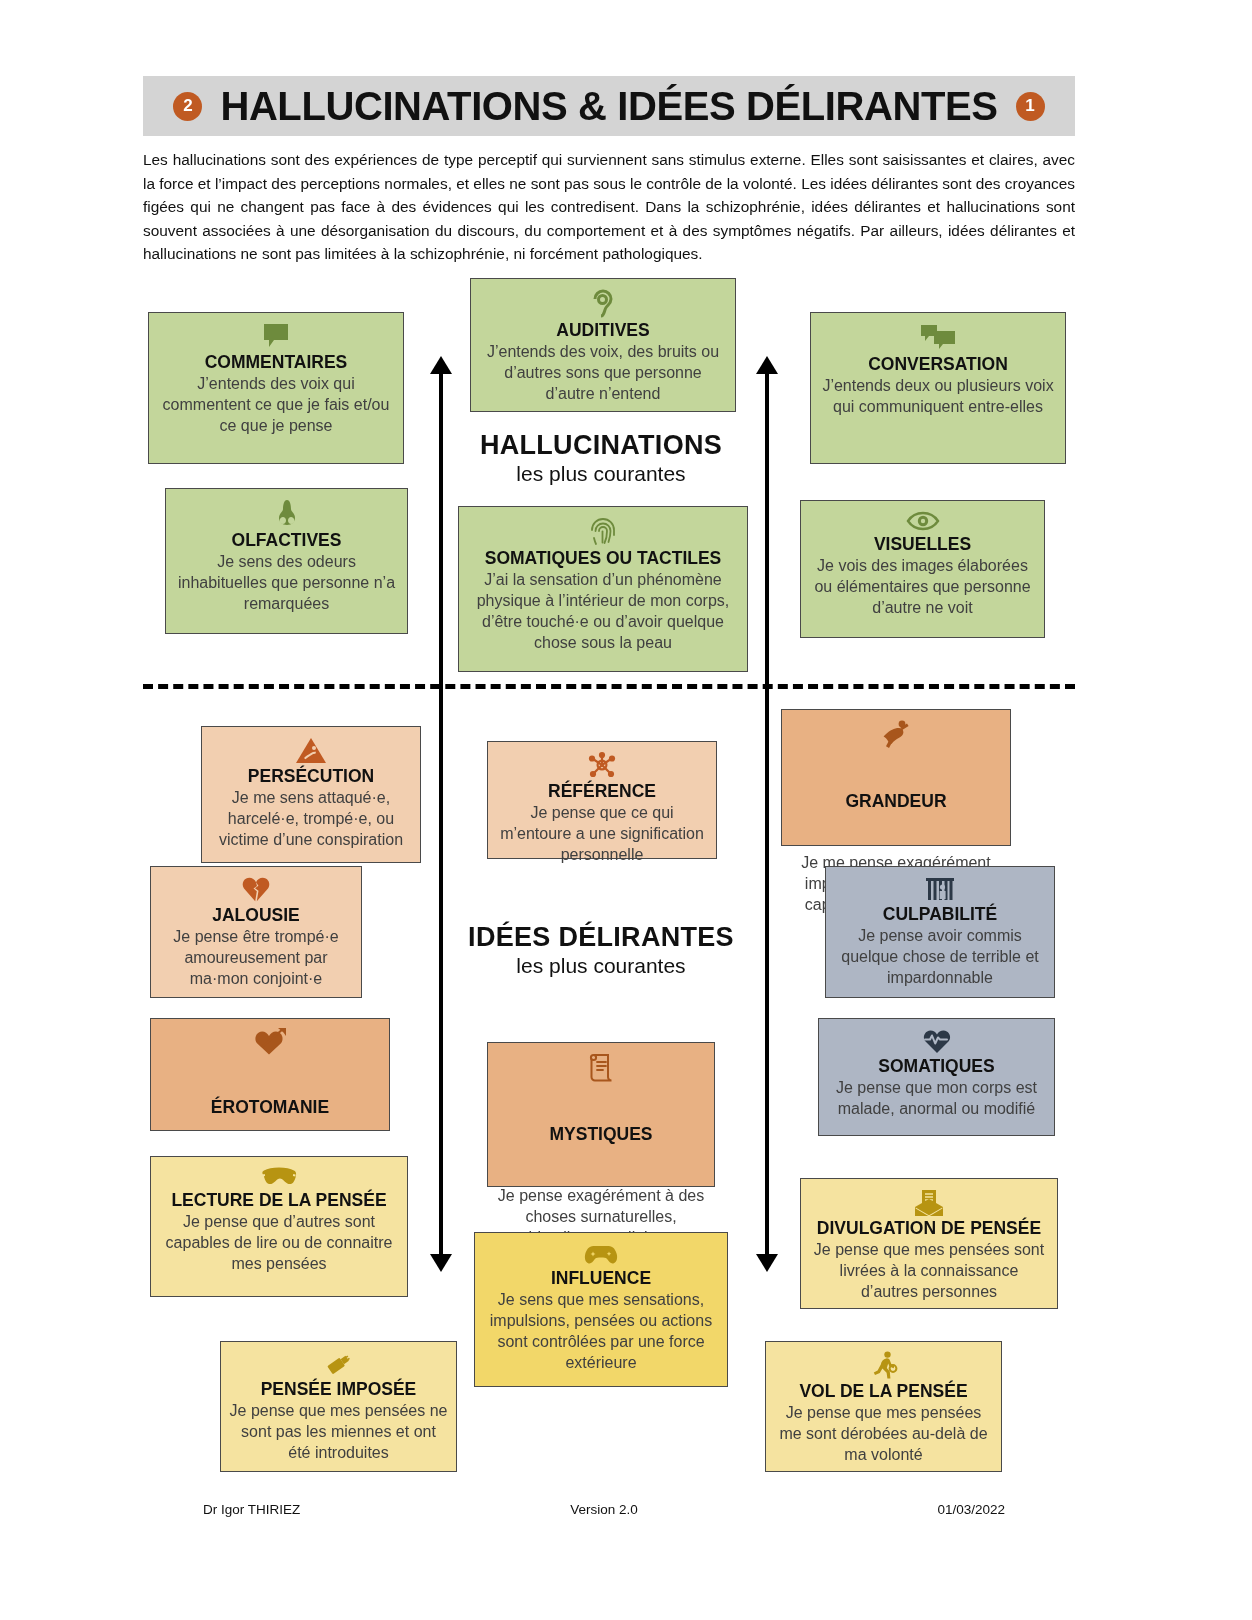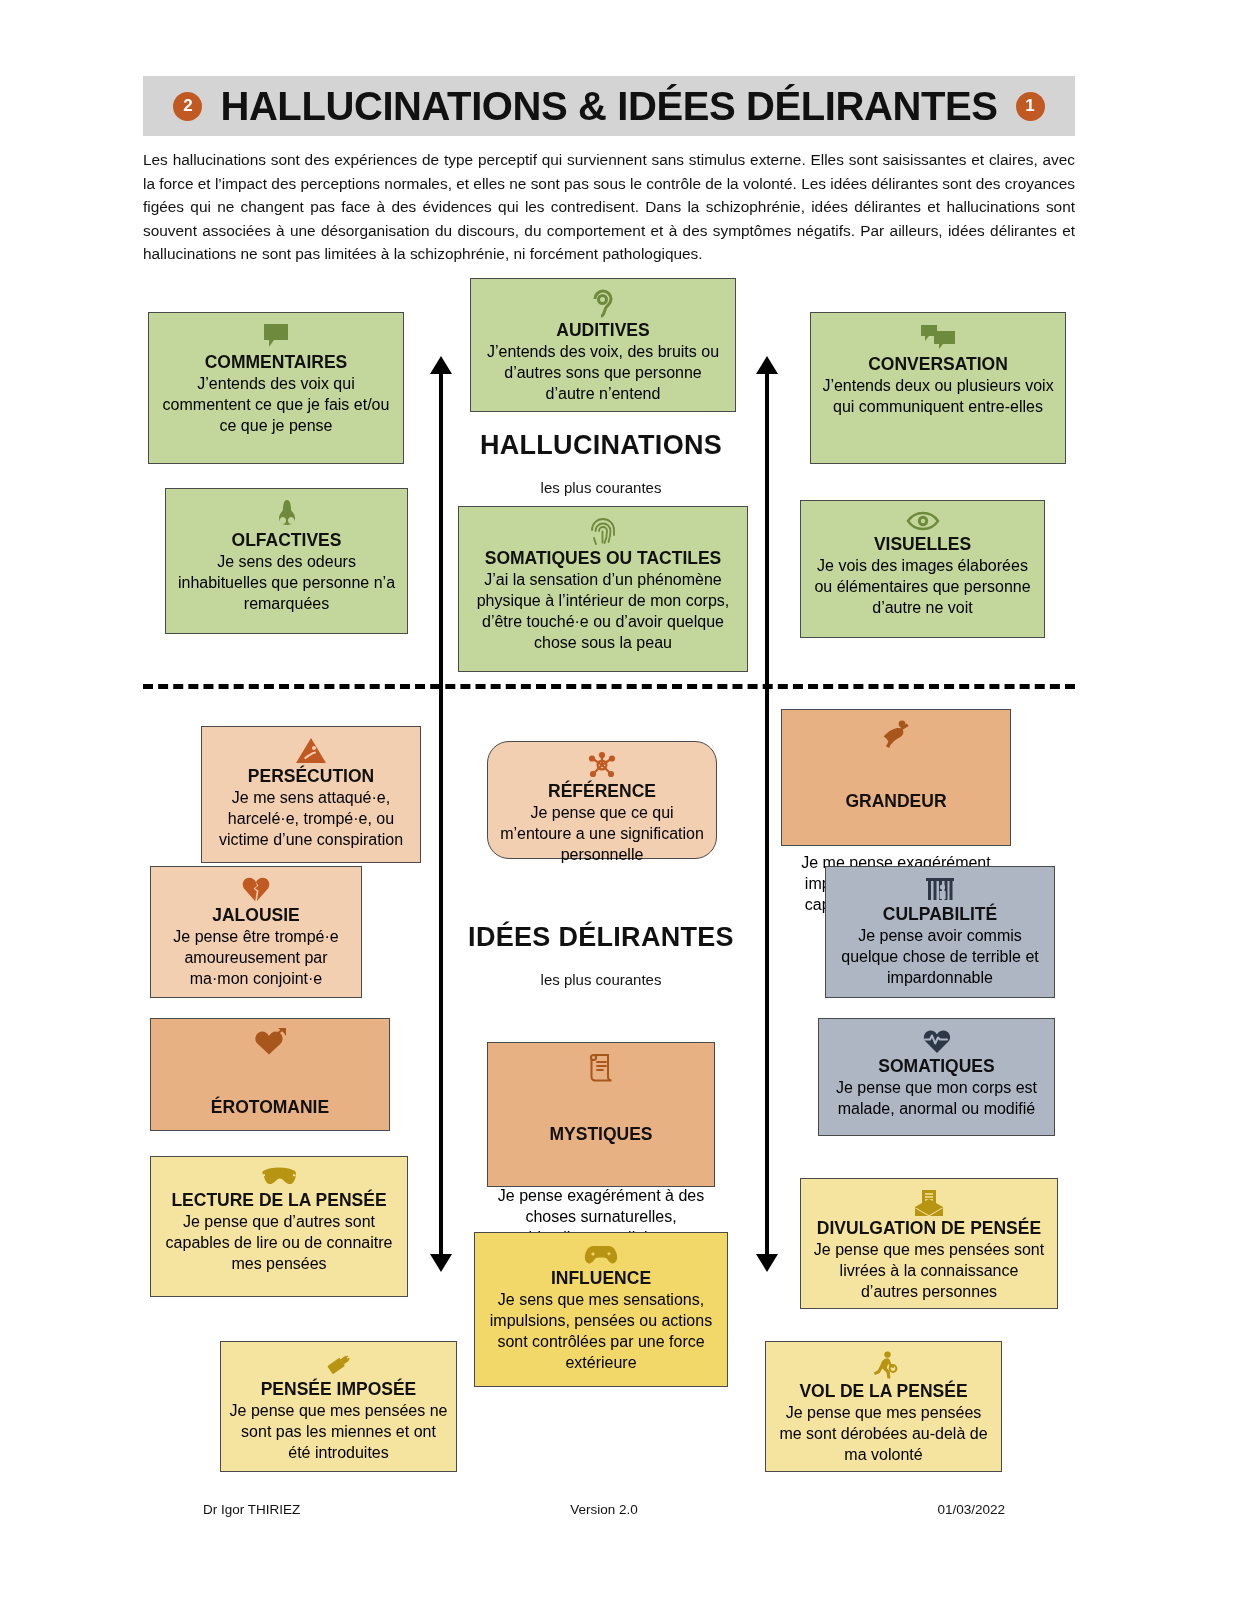--- a/index.html
+++ b/index.html
@@ -73,22 +73,22 @@
     position: absolute;
     text-align: center;
     width: 320px;
   }
   .center-label .big {
     font-size: 27px;
     font-weight: bold;
     letter-spacing: 0.3px;
   }
   .center-label .small {
-    font-size: 15px;
-    margin-top: 18px;
+    font-size: 21px;
+    margin-top: 1px;
   }
   #hallu-label { left: 441px; top: 430px; }
   #delire-label { left: 441px; top: 922px; }
 
   
   .arrow-line {
     position: absolute;
     width: 4px;
     background: #000000;
   }
@@ -135,21 +135,21 @@
   .card .ttl {
     font-size: 17.5px;
     font-weight: bold;
     line-height: 1.22;
     margin-bottom: 1px;
     color: #111111;
   }
   .card .txt {
     font-size: 16px;
     line-height: 1.3;
-    color: #000000;
+    color: #404040;
   }
 
   
   .c-green  { background: #c3d69b; }
   .c-peach  { background: #f2cfb0; }
   .c-orange { background: #e8b183; gap: 40px; }
   .c-gray   { background: #aeb6c4; }
   .c-yellow { background: #f5e3a0; }
   .c-gold   { background: #f2d769; }
 
@@ -278,21 +278,21 @@
       <svg width="32" height="28" viewBox="0 0 32 28">
         <path fill="#c05a22" d="M16 2 31 27H1z"></path>
         <circle cx="19" cy="12" r="2" fill="#f2cfb0"></circle>
         <path fill="#f2cfb0" d="M9 22c2-2 4.5-3.5 7-5 1.6-1 3.4-1.6 5-1.2l-.6 2c-1.3-.2-2.6.4-3.8 1.1-2.2 1.3-4.3 2.6-6.2 4.4z"></path>
       </svg>
     </div>
     <div class="ttl">PERSÉCUTION</div>
     <div class="txt">Je me sens attaqué·e, harcelé·e, trompé·e, ou victime d’une conspiration</div>
   </div>
 
-  <div class="card c-peach" style="left:487px; top:741px; width:230px; height:118px;border-radius:22px;">
+  <div class="card c-peach" style="left:487px; top:741px; width:230px; height:118px;">
     <div class="ico">
       <svg width="30" height="28" viewBox="0 0 30 28">
         <g stroke="#c05a22" stroke-width="2.2">
           <path d="M15 14 15 4M15 14 6 8M15 14 24 8M15 14 7 22M15 14 23 22"></path>
         </g>
         <circle cx="15" cy="4" r="3.1" fill="#c05a22"></circle>
         <circle cx="5" cy="7.5" r="3.1" fill="#c05a22"></circle>
         <circle cx="25" cy="7.5" r="3.1" fill="#c05a22"></circle>
         <circle cx="6" cy="23" r="3.1" fill="#c05a22"></circle>
         <circle cx="24" cy="23" r="3.1" fill="#c05a22"></circle>

